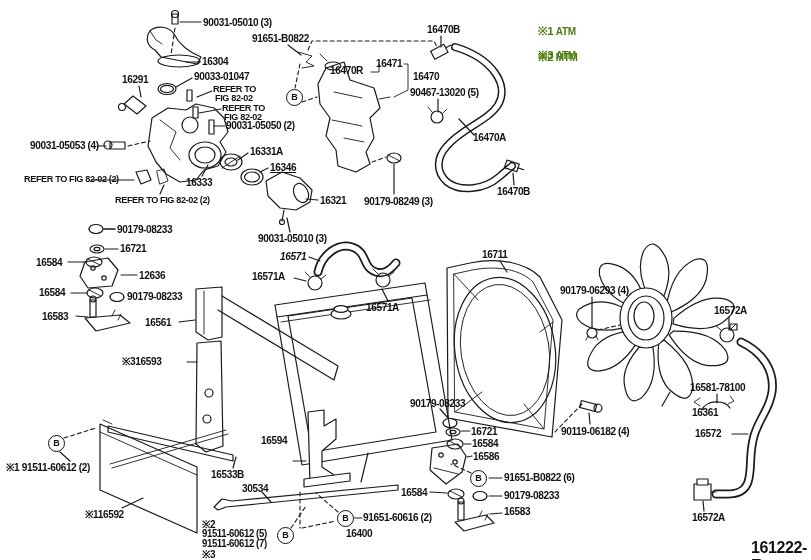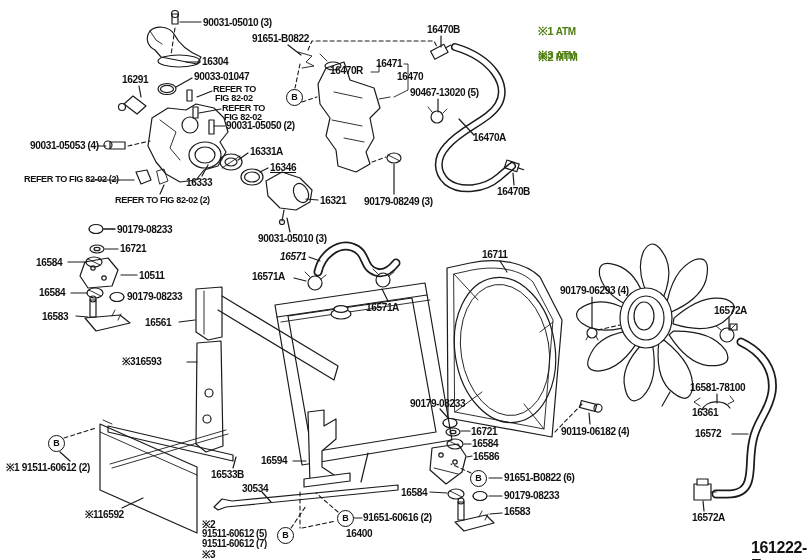--- a/index.html
+++ b/index.html
@@ -392,28 +392,28 @@
       <div class="label" style="left: 250px; top: 146px;">16331A</div>
       <div class="label" style="left: 270px; top: 162px; text-decoration: underline;">16346</div>
       <div class="label" style="left: 115px; top: 195px; font-size: 9.5px;">REFER TO FIG 82-02 (2)</div>
       <div class="label" style="left: 320px; top: 195px;">16321</div>
       <div class="label" style="left: 258px; top: 233px;">90031-05010 (3)</div>
       <div class="label" style="left: 364px; top: 196px;">90179-08249 (3)</div>
       <div class="label" style="left: 252px; top: 33px;">91651-B0822</div>
       <div class="label" style="left: 427px; top: 24px;">16470B</div>
       <div class="label" style="left: 330px; top: 65px;">16470R</div>
       <div class="label" style="left: 376px; top: 58px;">16471</div>
-      <div class="label" style="left: 397px; top: 71px; text-align: center;">16470</div>
+      <div class="label" style="left: 413px; top: 71px; text-align: center;">16470</div>
       <div class="label" style="left: 410px; top: 87px;">90467-13020 (5)</div>
       <div class="label" style="left: 473px; top: 132px;">16470A</div>
       <div class="label" style="left: 497px; top: 186px;">16470B</div>
       <div class="label" style="left: 117px; top: 224px;">90179-08233</div>
       <div class="label" style="left: 120px; top: 243px;">16721</div>
       <div class="label" style="left: 36px; top: 257px;">16584</div>
-      <div class="label" style="left: 139px; top: 270px;">10511</div>
+      <div class="label" style="left: 139px; top: 270px;">12636</div>
       <div class="label" style="left: 39px; top: 287px;">16584</div>
       <div class="label" style="left: 127px; top: 291px;">90179-08233</div>
       <div class="label" style="left: 42px; top: 311px;">16583</div>
       <div class="label" style="left: 145px; top: 317px;">16561</div>
       <div class="label" style="left: 122px; top: 356px;">※316593</div>
       <div class="label" style="left: 280px; top: 251px; font-style: italic;">16571</div>
       <div class="label" style="left: 252px; top: 271px;">16571A</div>
       <div class="label" style="left: 366px; top: 302px;">16571A</div>
       <div class="label" style="left: 482px; top: 249px;">16711</div>
       <div class="label" style="left: 560px; top: 285px;">90179-06293 (4)</div>
@@ -424,21 +424,21 @@
       <div class="label" style="left: 692px; top: 512px;">16572A</div>
       <div class="label" style="left: 561px; top: 426px;">90119-06182 (4)</div>
       <div class="label" style="left: 410px; top: 398px;">90179-08233</div>
       <div class="label" style="left: 471px; top: 426px;">16721</div>
       <div class="label" style="left: 472px; top: 438px;">16584</div>
       <div class="label" style="left: 473px; top: 451px;">16586</div>
       <div class="label" style="left: 504px; top: 472px;">91651-B0822 (6)</div>
       <div class="label" style="left: 504px; top: 490px;">90179-08233</div>
       <div class="label" style="left: 504px; top: 506px;">16583</div>
       <div class="label" style="left: 401px; top: 487px;">16584</div>
-      <div class="label" style="left: 261px; top: 455px;">16594</div>
+      <div class="label" style="left: 261px; top: 435px;">16594</div>
       <div class="label" style="left: 242px; top: 483px;">30534</div>
       <div class="label" style="left: 346px; top: 483px; margin-top: 45px;">16400</div>
       <div class="label" style="left: 363px; top: 512px;">91651-60616 (2)</div>
       <div class="label" style="left: 211px; top: 469px;">16533B</div>
       <div class="label" style="left: 6px; top: 462px;">※1 91511-60612 (2)</div>
       <div class="label" style="left: 85px; top: 509px;">※116592</div>
       <div class="label" style="left: 202px; top: 519px;">※2</div>
       <div class="label" style="left: 202px; top: 529px; font-size: 10px;">91511-60612 (5)</div>
       <div class="label" style="left: 202px; top: 539px; font-size: 10px;">91511-60612 (7)</div>
       <div class="label" style="left: 202px; top: 549px;">※3</div>

